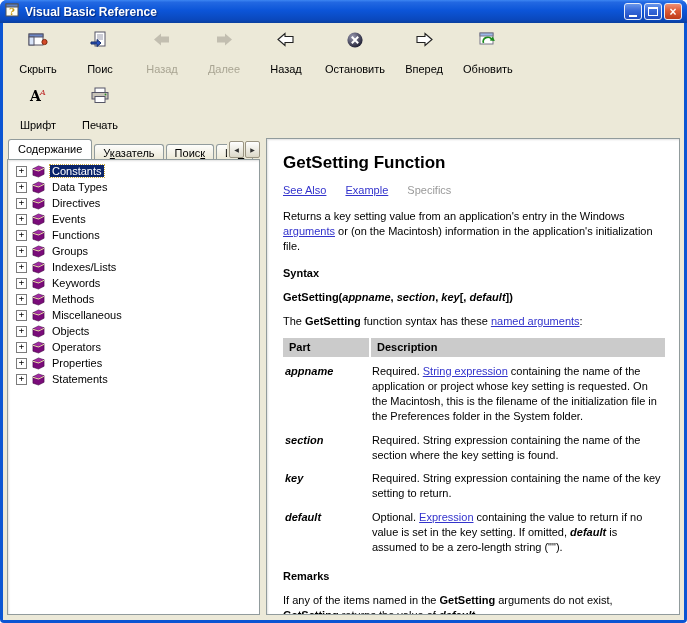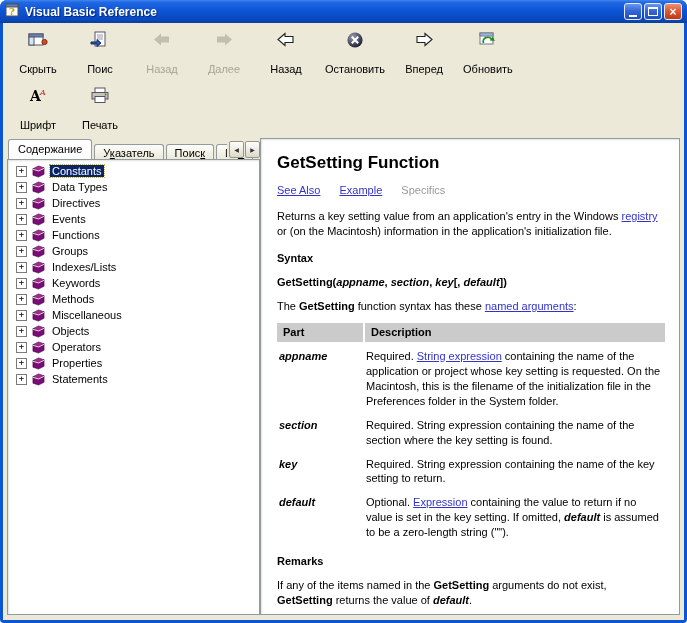--- a/index.html
+++ b/index.html
@@ -18,21 +18,21 @@
 
   
   .toolbar{display:flex;align-items:flex-end;padding:3px 4px 1px;flex:none;}
   .tbtn{display:flex;flex-direction:column;align-items:center;justify-content:flex-end;min-width:46px;padding:2px 7px;border:1px solid transparent;border-radius:2px;cursor:pointer;gap:12px;}
   .ticon{height:21px;display:flex;align-items:center;justify-content:center;}
   .tlabel{font-size:11px;color:#000;white-space:nowrap;margin-top:1px;}
   .tbtn.disabled{cursor:default;}
   .tbtn.disabled .tlabel{color:#a9a593;}
 
   
-  .main{flex:1;display:flex;padding:3px 4px 5px;min-height:0;}
+  .main{flex:1;display:flex;padding:3px 4px 5px;gap:6px;min-height:0;}
   .left{width:253px;flex:none;display:flex;flex-direction:column;min-height:0;}
   .tabs{flex:none;display:flex;align-items:flex-end;height:21px;position:relative;z-index:2;padding-left:1px;overflow:hidden;}
   .tab{background:linear-gradient(180deg,#fdfdfb,#ece9d8);border:1px solid #919b9c;border-bottom:none;border-radius:3px 3px 0 0;
     padding:2px 8px 0;font-size:11px;margin-right:2px;white-space:nowrap;cursor:pointer;color:#000;}
   .tab.active{background:#fff;padding:3px 9px 4px;margin-bottom:-1px;border-bottom:1px solid #fff;}
   .tab .u{text-decoration:underline;}
   .tab-scroll{position:absolute;right:0;top:3px;display:flex;gap:1px;background:#ece9d8;padding-left:2px;}
   .scrollbtn{width:13px;height:15px;border:1px solid #9a9482;border-radius:2px;background:linear-gradient(180deg,#fff,#dcd8c8);
     font-size:6px;display:flex;align-items:center;justify-content:center;color:#333;cursor:pointer;}
   .tree{flex:1;border:1px solid #919b9c;background:#fff;overflow:hidden;padding:3px 2px;box-shadow:inset 1px 1px 2px rgba(0,0,0,.12);min-height:0;}
@@ -379,21 +379,21 @@
       </div>
 
       <div class="right">
         <div class="topic">
           <h1>GetSetting Function</h1>
           <div class="jumps">
             <a class="jump" href="#">See Also</a>
             <a class="jump" href="#">Example</a>
             <span class="jump disabled">Specifics</span>
           </div>
-          <p><span>Returns a key setting value from an application's entry in the Windows </span><a class="link" href="#">registry</a><span> or (on the Macintosh) information in the application's initialization file.</span></p>
+          <p><span>Returns a key setting value from an application's entry in the Windows </span><a class="link" href="#">arguments</a><span> or (on the Macintosh) information in the application's initialization file.</span></p>
           <div class="sub">Syntax</div>
           <p class="syntax-line"><span class="b">GetSetting(</span><span class="b i">appname</span><span class="b">, </span><span class="b i">section</span><span class="b">, </span><span class="b i">key</span><span class="b">[, </span><span class="b i">default</span><span class="b">])</span></p>
           <p><span>The </span><span class="b">GetSetting</span><span> function syntax has these </span><a class="link" href="#">named arguments</a><span>:</span></p>
 
           <table class="args">
             <thead>
               <tr>
                 <th class="part-h">Part</th>
                 <th>Description</th>
               </tr>

